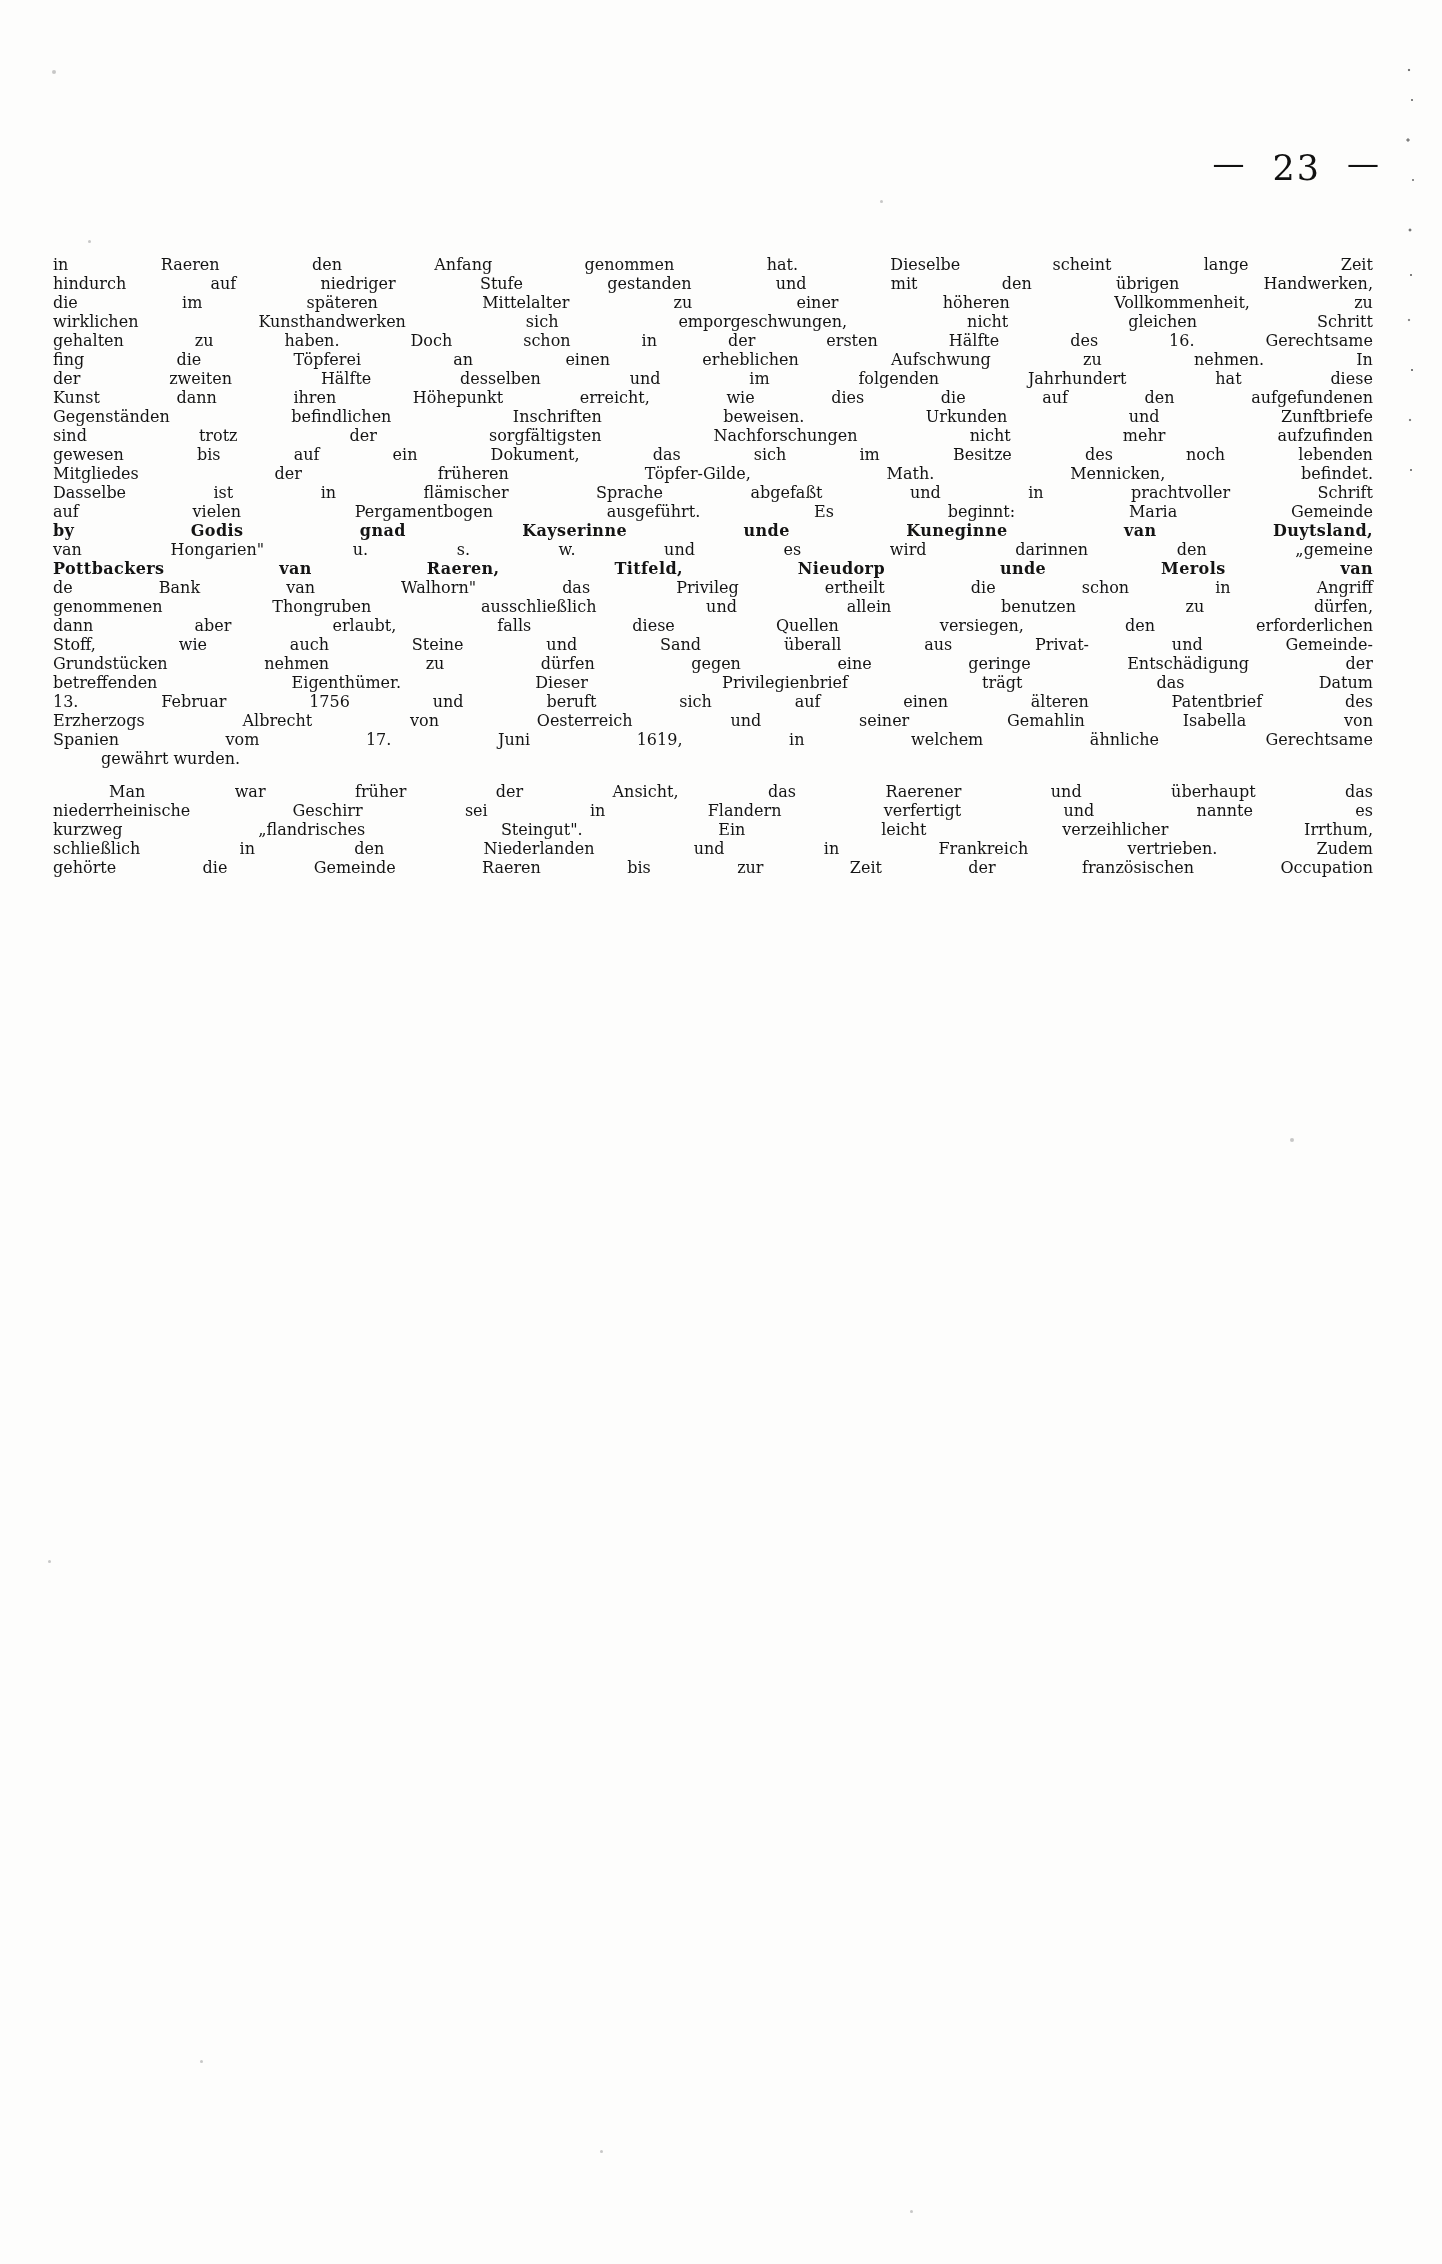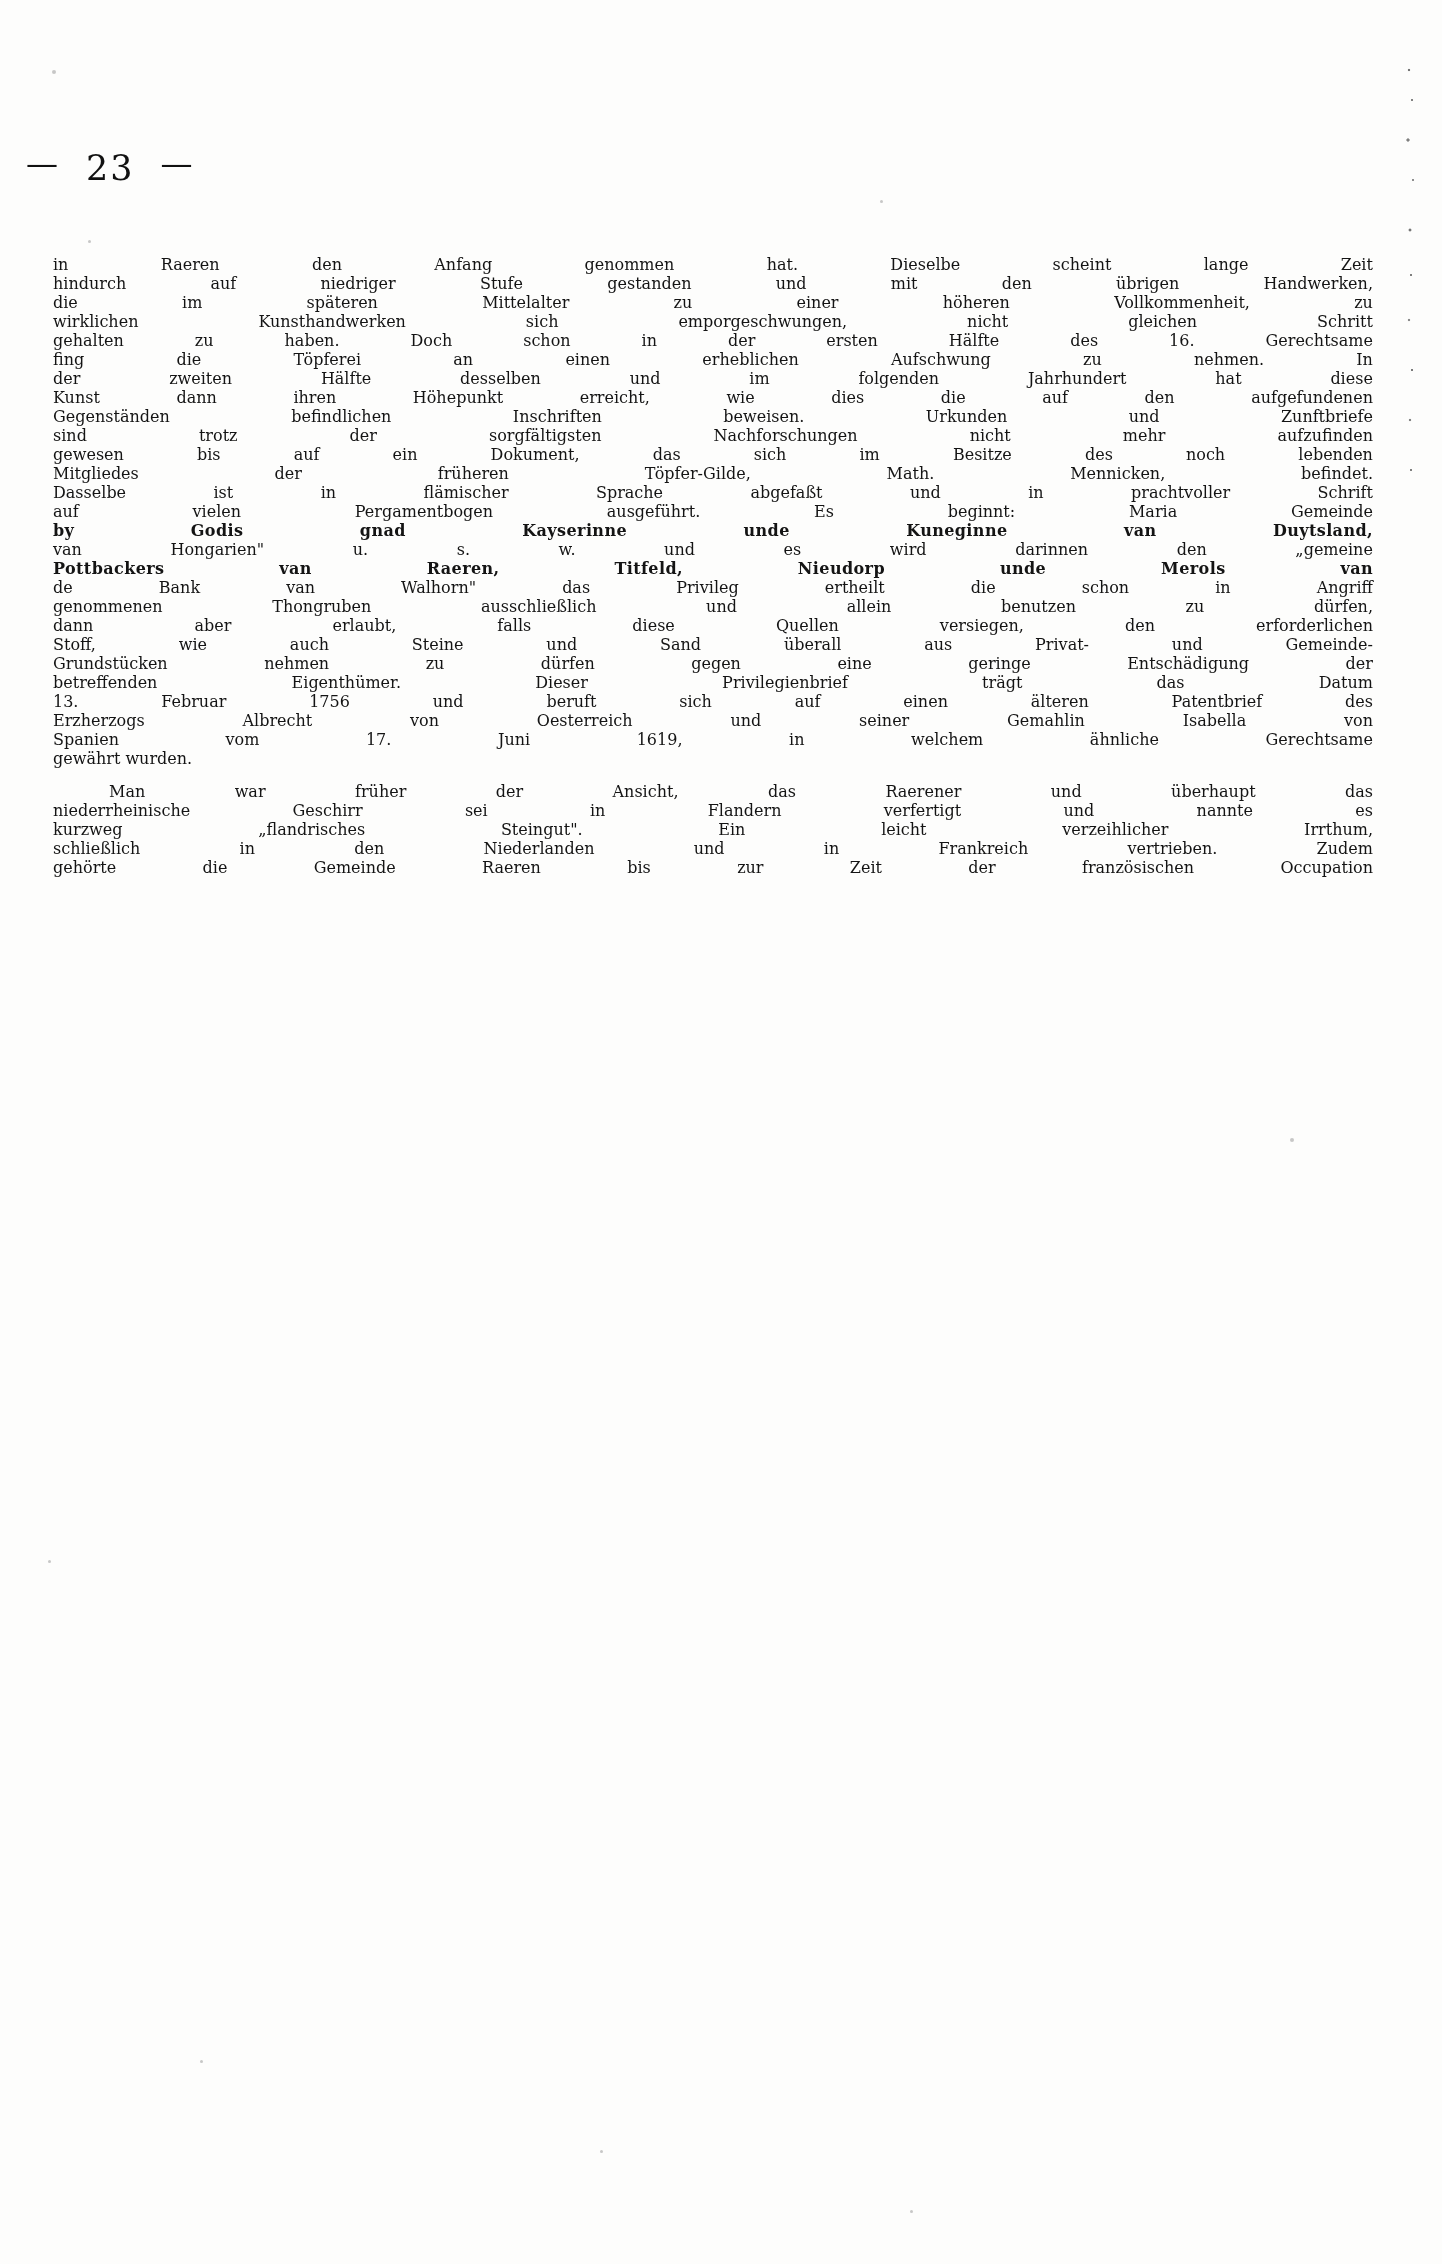--- a/index.html
+++ b/index.html
@@ -46,21 +46,21 @@
     background: #9a9a9a;
     border-radius: 50%;
     opacity: 0.55;
   }
 
   .page-number-line {
     position: absolute;
     top: 148px;
     left: 0;
     width: 1407px;
-    text-align: left;
+    text-align: right;
     font-family: "DejaVu Serif", serif;
     font-size: 35px;
     letter-spacing: 2px;
     color: #111111;
   }
   .page-number-line .dash {
     display: inline-block;
     margin: 0 26px;
     position: relative;
     top: -6px;
@@ -84,21 +84,21 @@
   .jline {
     display: flex;
     justify-content: space-between;
     width: 100%;
     white-space: nowrap;
   }
   .jline.last {
     justify-content: flex-start;
   }
   .jline > span { display: inline-block; }
-  .jline.last > span { margin-right: 14px; }
+  .jline.last > span { margin-right: 14px; margin-left: 48px; }
   .jline.indent-first { padding-left: 56px; box-sizing: border-box; gap: 41px; }
   .para-block { margin: 0; }
   .gap { height: 14px; }
 </style>
 </head>
 <body>
 
 <div class="page">
 
   <div class="speckle-right"></div>

